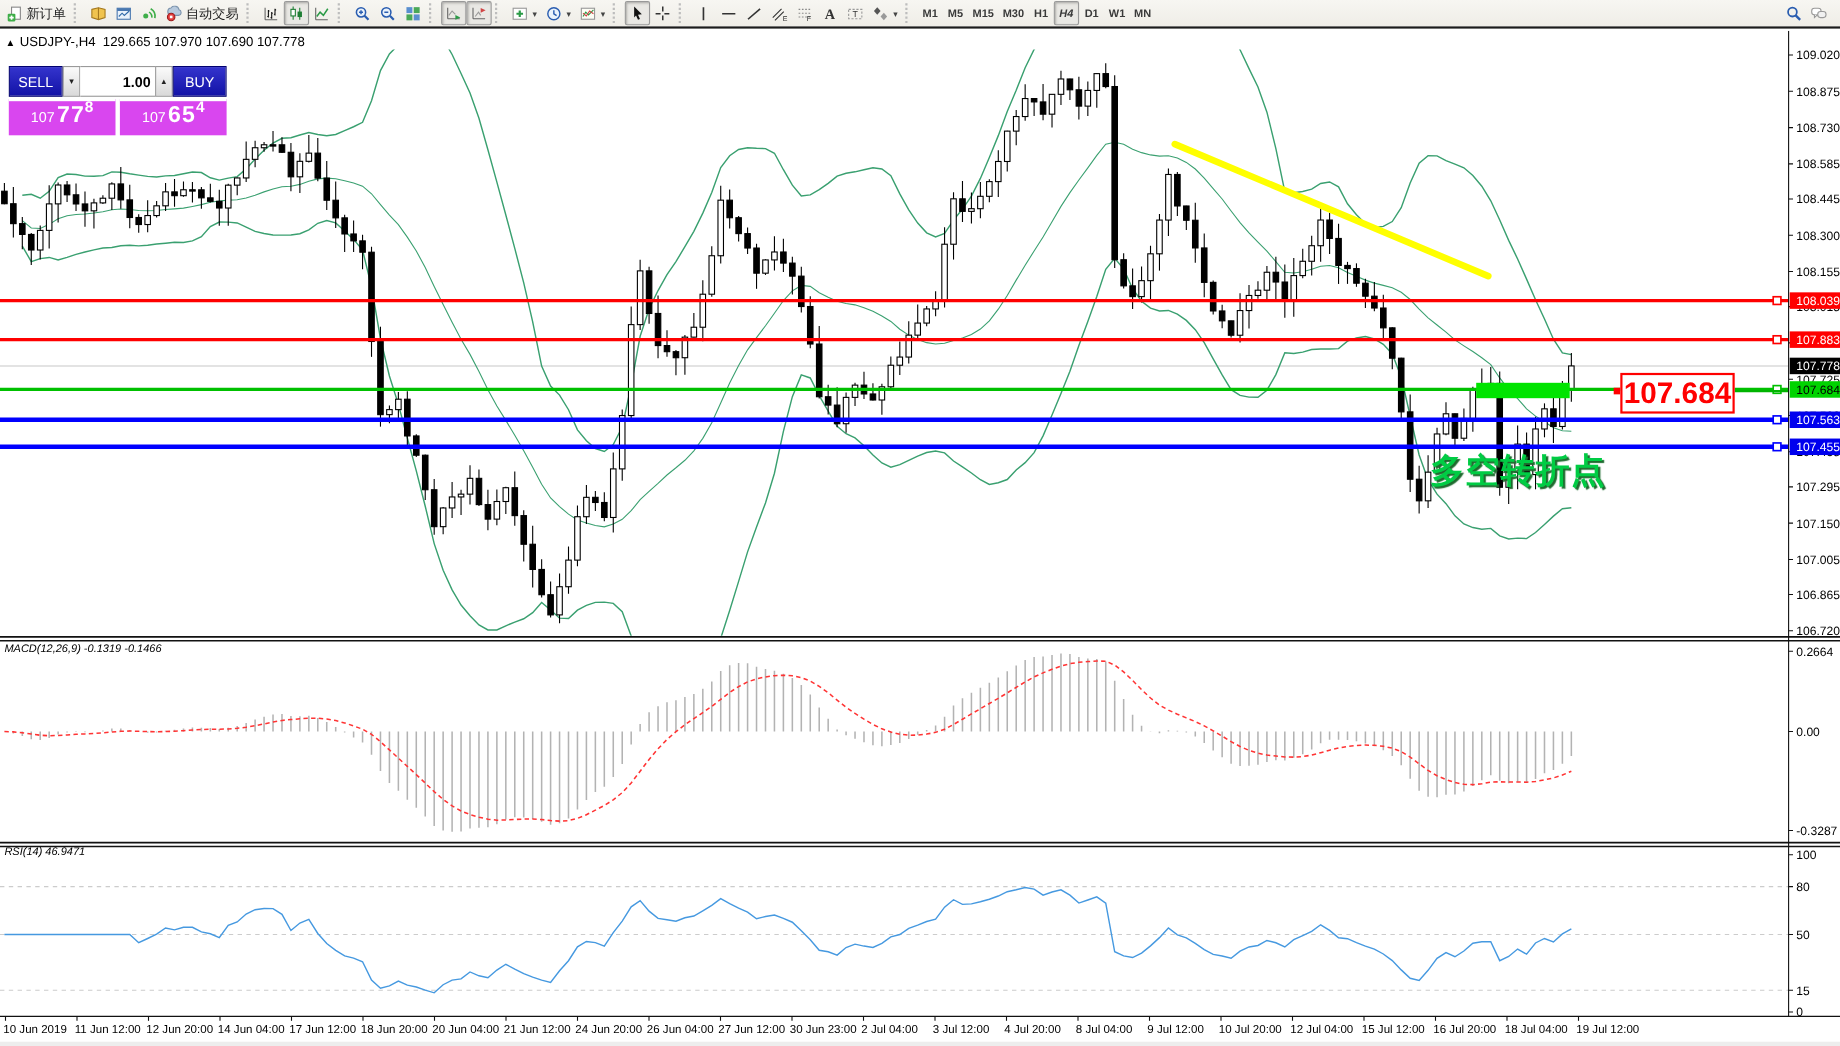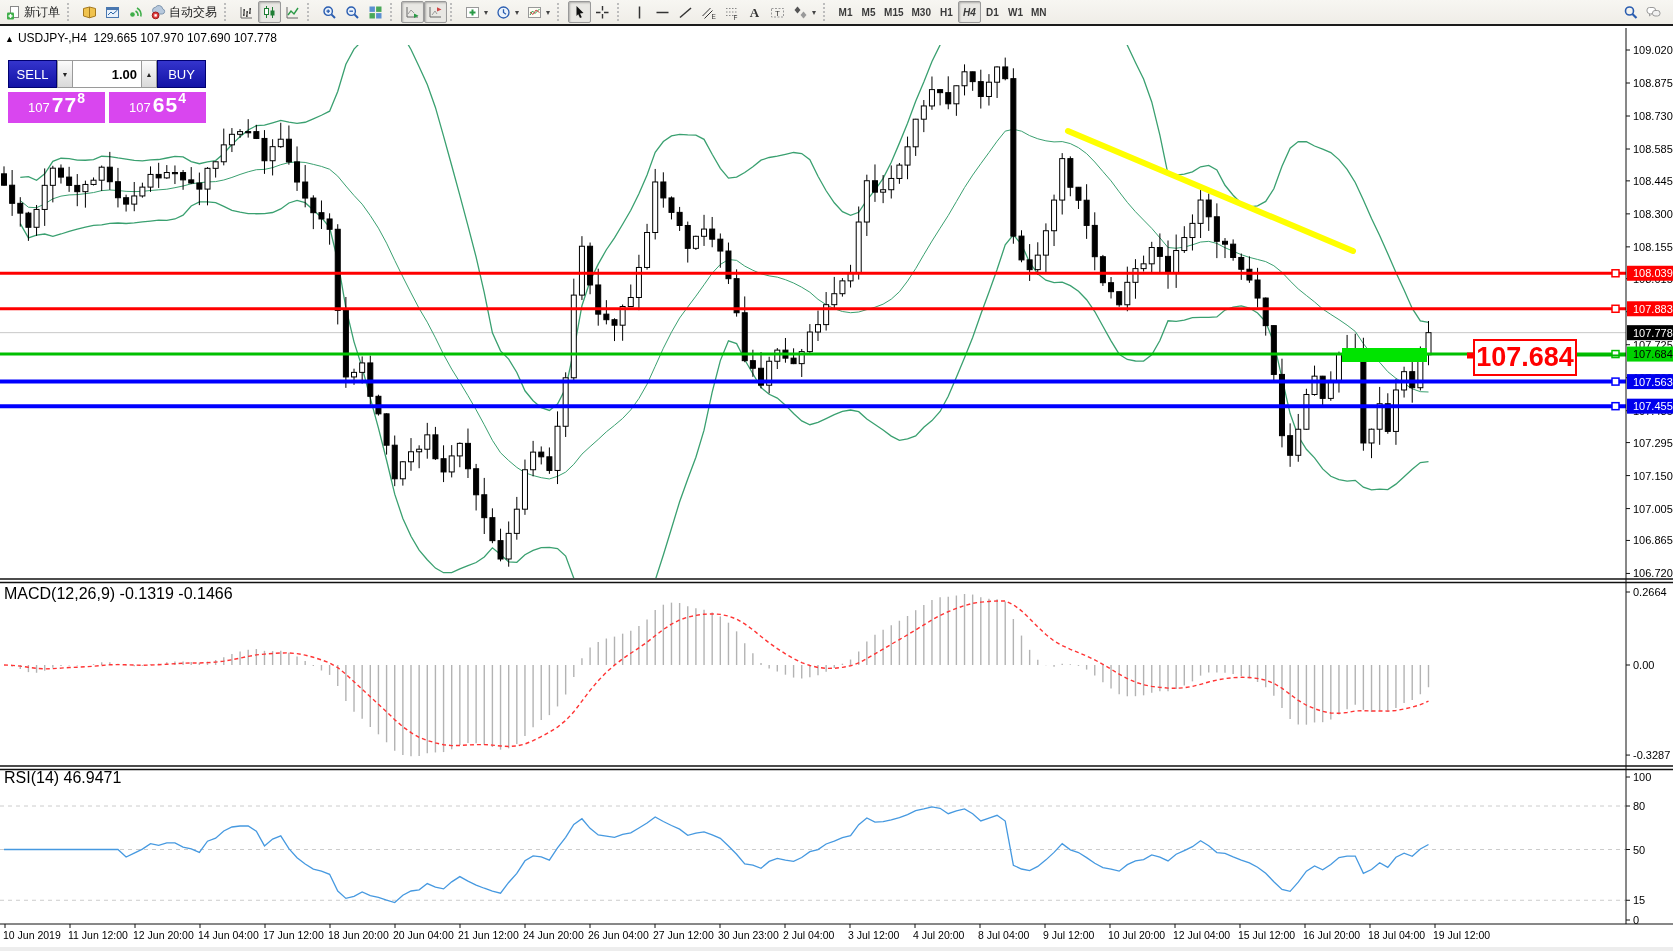--- a/index.html
+++ b/index.html
@@ -15,21 +15,21 @@
   .tbtn.pressed{background:#e9e8e4;border-color:#999;box-shadow:inset 1px 1px 2px rgba(0,0,0,.25);font-style:italic;}
   .tbtn .lbl{font-size:12px;color:#222;white-space:nowrap;}
   .tbtn .tf{font-size:10px;font-weight:bold;color:#3a3a3a;}
   .tbtn .caret{font-size:8px;color:#444;margin-left:1px;}
   #tb-right{margin-left:auto;display:flex;align-items:center;margin-right:6px;}
   
   #chart-area{position:absolute;left:0;top:28px;width:1673px;height:923px;background:#fff;}
   #chart-svg{position:absolute;left:0;top:0;}
   #symbol-header{position:absolute;left:5px;top:3px;font-size:12px;color:#000;z-index:5;}
   #symbol-header .tri{font-size:9px;margin-right:4px;}
-  #macd-label,#rsi-label{position:absolute;left:4px;font-size:16px;color:#000;z-index:5;}
+  #macd-label,#rsi-label{position:absolute;left:4px;font-size:10px;color:#000;z-index:5;font-style:italic;}
   #macd-label{top:557px;} #rsi-label{top:741px;}
   
   #trade-panel{position:absolute;left:8px;top:32px;width:198px;z-index:10;}
   #tp-row1{display:flex;height:28px;}
   .tp-btn{flex:1;background:linear-gradient(#3434cd,#1212a6);border:1px solid #000070;color:#fff;
     font-size:13px;display:flex;align-items:center;justify-content:center;}
   #tp-vol{display:flex;width:100px;}
   .spin{width:16px;background:linear-gradient(#fbfbfb,#d9d9d9);border:1px solid #9a9a9a;display:flex;
     align-items:center;justify-content:center;font-size:7px;color:#222;box-sizing:border-box;}
   #vol-input{width:68px;border:1px solid #9a9a9a;border-left:none;border-right:none;text-align:right;
@@ -1059,17 +1059,18 @@
           <span class="big">65</span>
           <span class="sup">4</span>
         </div>
       </div>
     </div>
 
     <div id="macd-label">MACD(12,26,9) -0.1319 -0.1466</div>
     <div id="rsi-label">RSI(14) 46.9471</div>
 
     <div id="price-box" style="left: 1473px; top: 311px; width: 100px; height: 33px; color: rgb(255, 0, 0); border-color: rgb(255, 0, 0);">107.684</div>
+    <div id="cn-label" style="left: 1300px; top: 379px; color: rgb(0, 204, 68);">多空转折点</div>
 
     <div class="axis-hit" style="left:1626px;top:0;width:47px;height:897px;"></div>
     <div class="axis-hit" style="left:0;top:897px;width:1673px;height:26px;"></div>
   </div>
 </div>
 
 </body></html>

